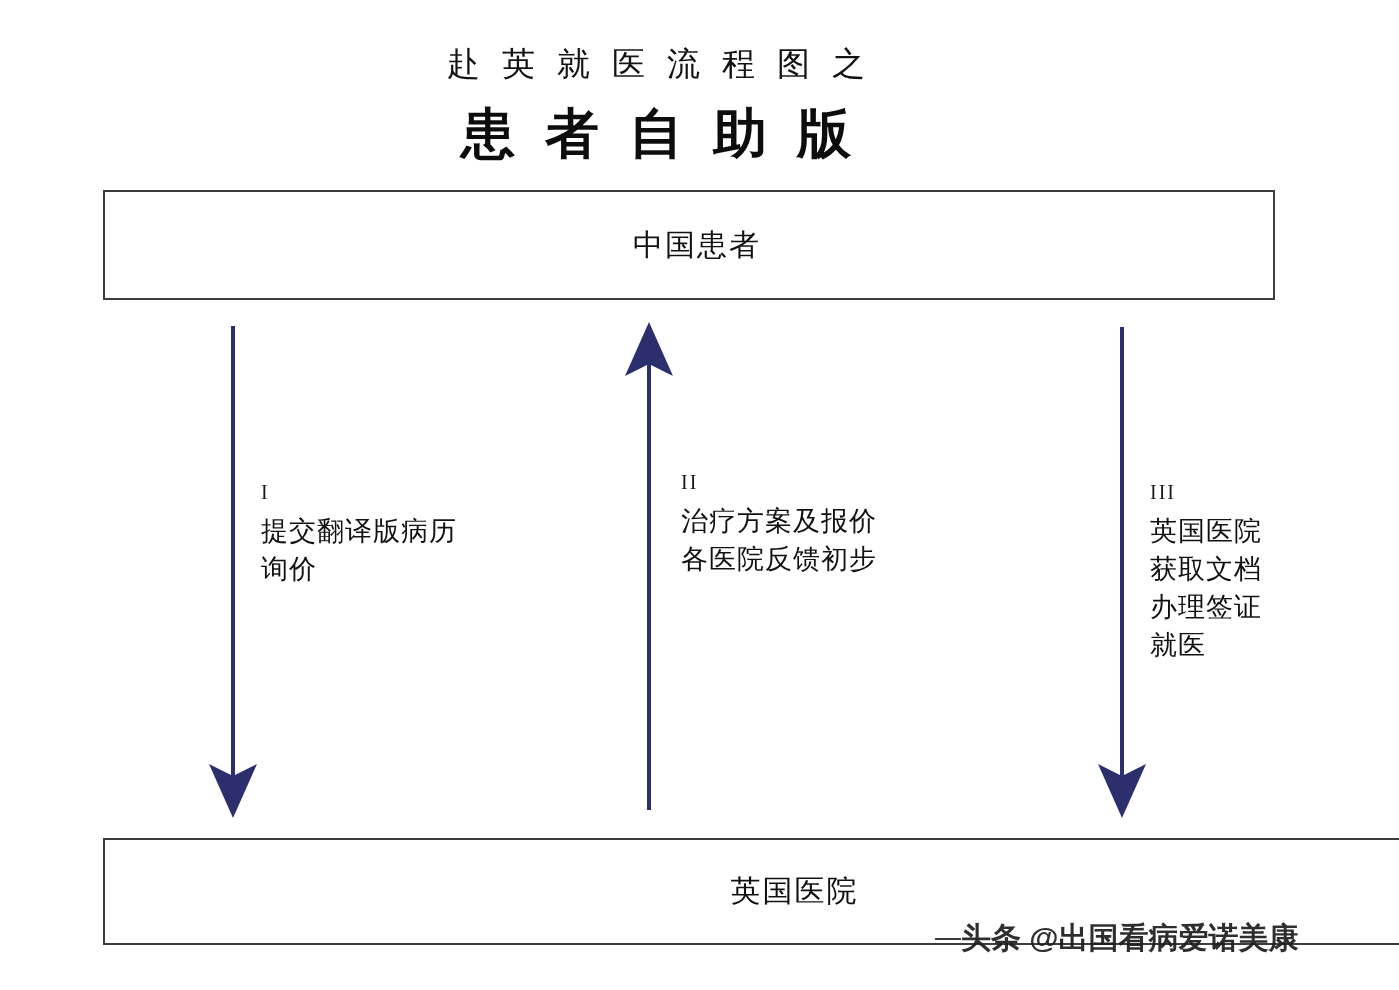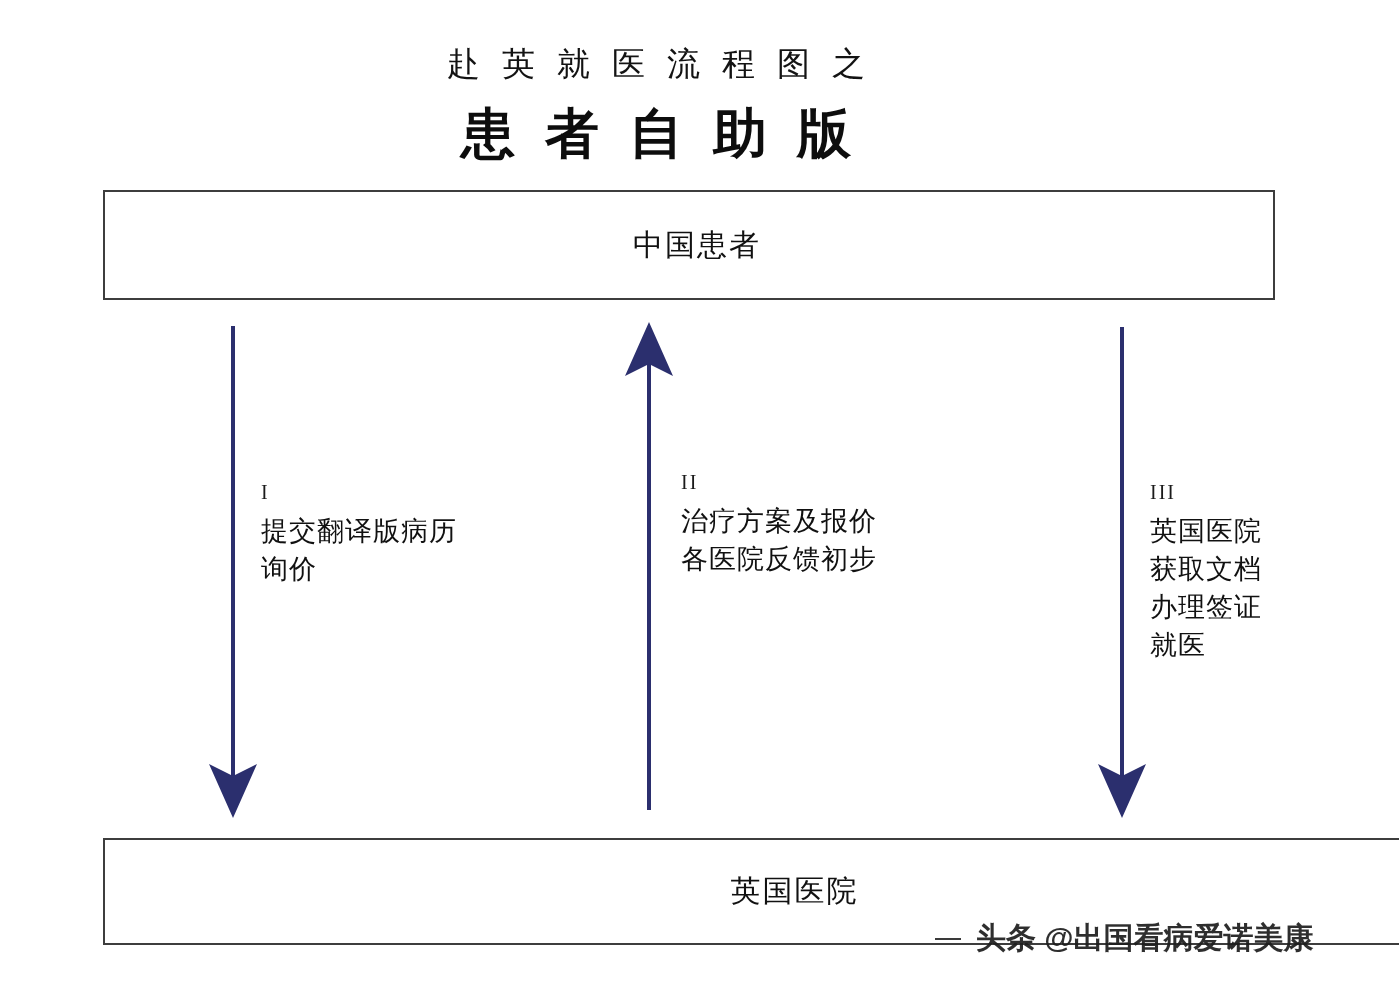--- a/index.html
+++ b/index.html
@@ -108,21 +108,21 @@
   #step-2 { left: 681px; top: 471px; }
   #step-3 { left: 1150px; top: 481px; }
 
   
   #watermark {
     position: absolute;
     left: 935px;
     top: 918px;
     display: flex;
     align-items: center;
-    gap: 15px;
+    gap: 0;
     color: #1d1d1d;
     opacity: 0.92;
   }
   #watermark-rule {
     width: 26px;
     height: 2px;
     background: #2a2a2a;
   }
   #watermark-text {
     font-size: 30px;

